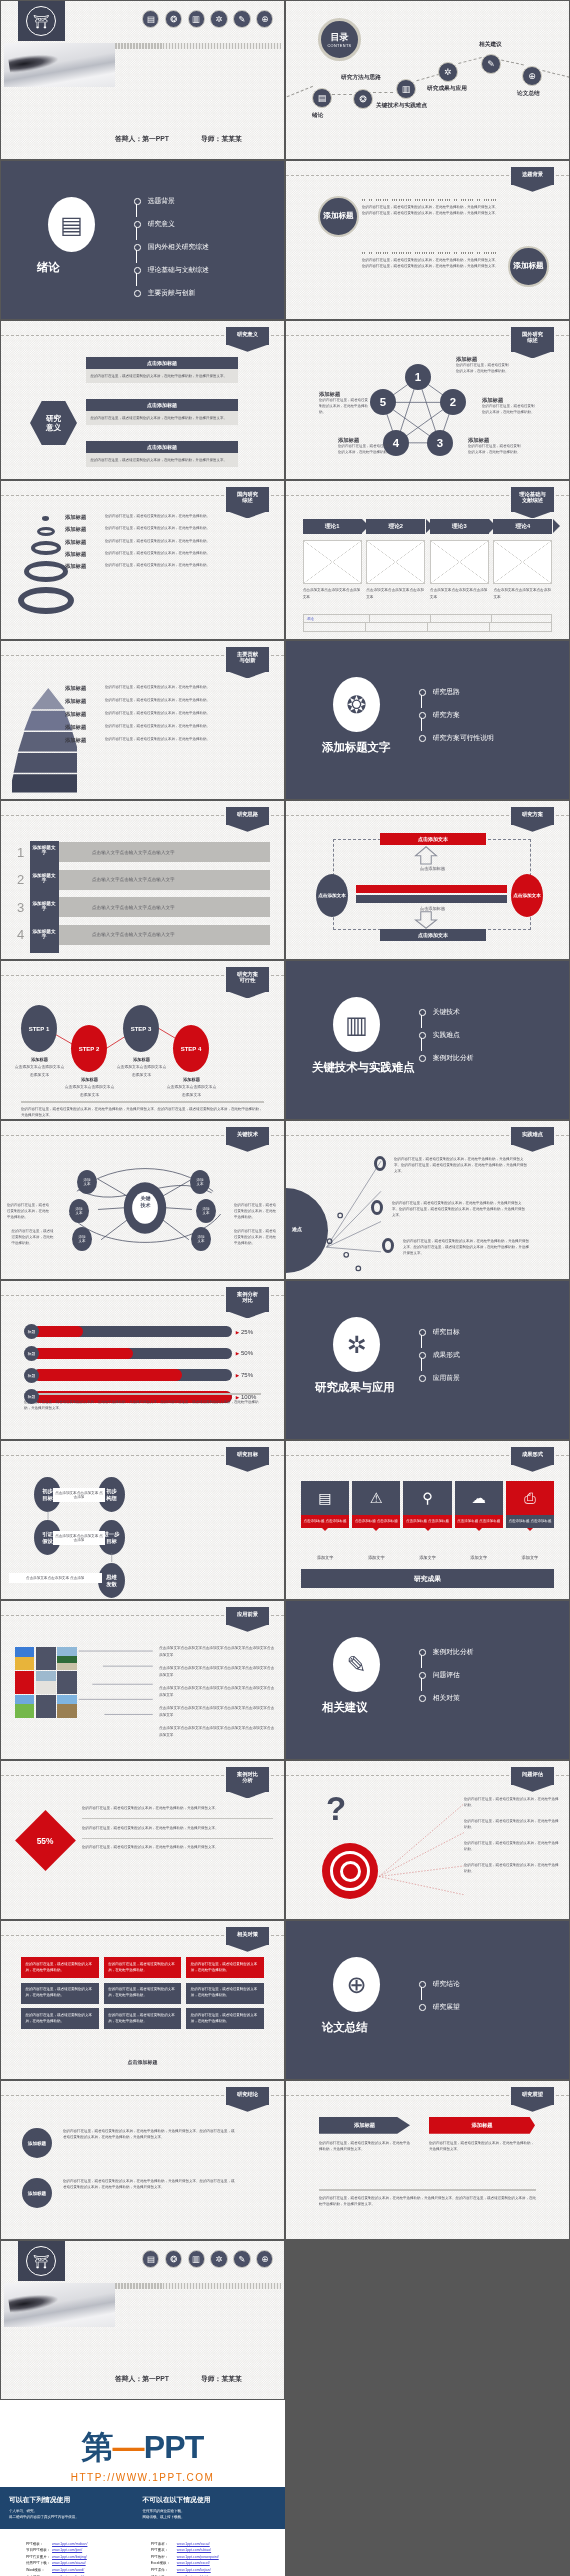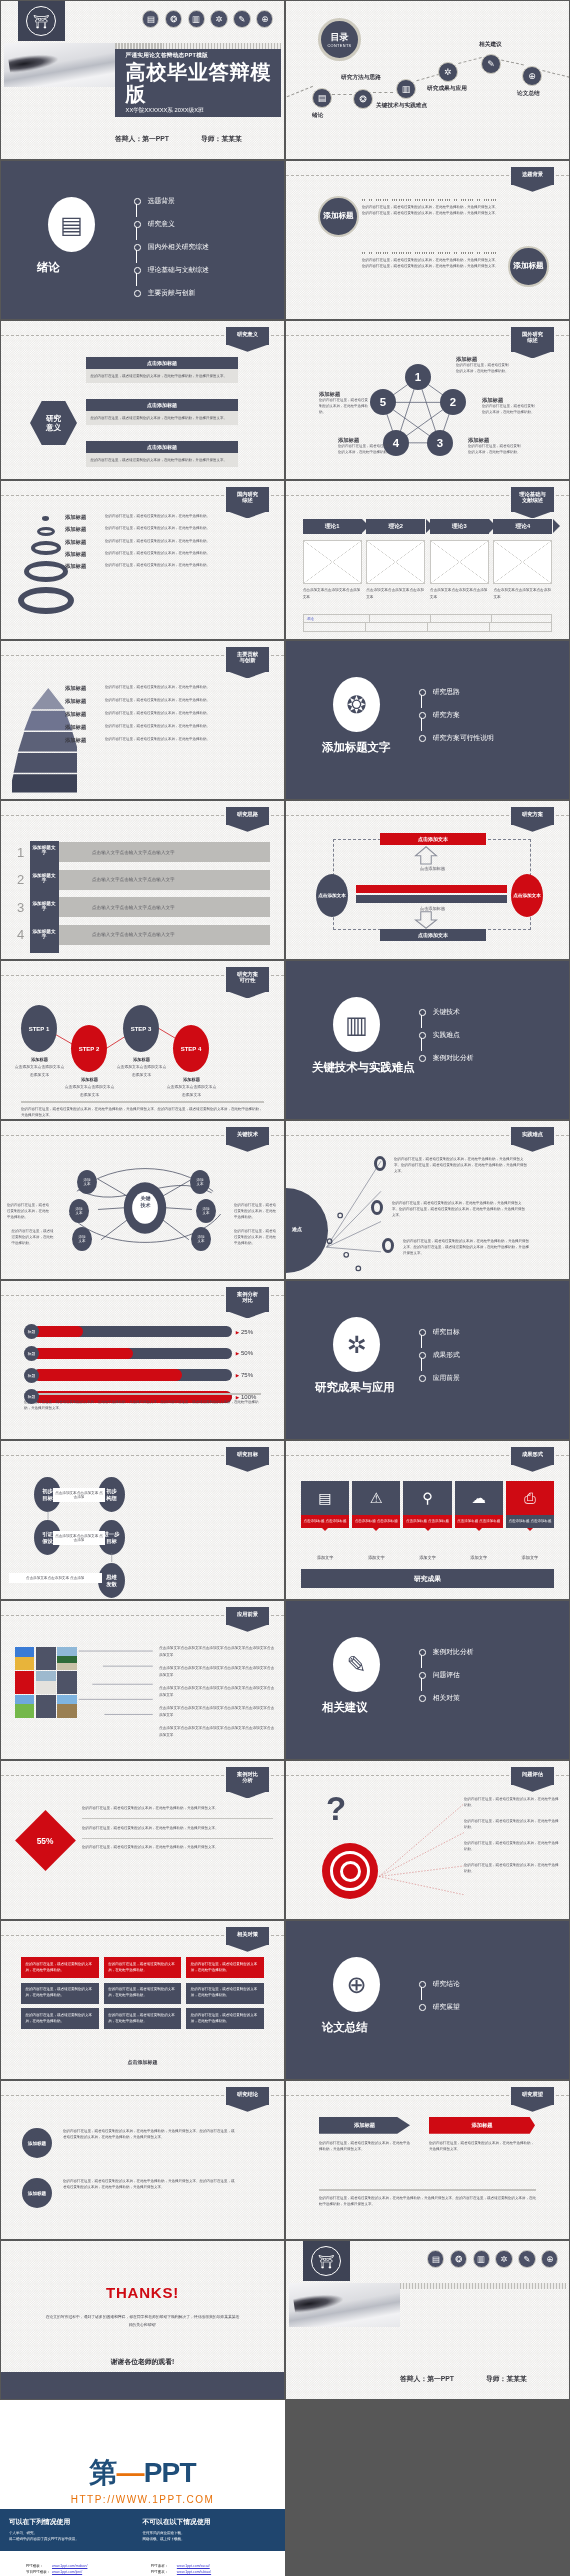--- a/index.html
+++ b/index.html
@@ -111,21 +111,21 @@
     position:relative;}
   .icobot:after{content:"";position:absolute;left:50%;top:100%;transform:translateX(-50%);
     border-left:3.8px solid transparent;border-right:3.8px solid transparent;border-top:3.8px solid #cf0a13;}
   .pg{display:grid;grid-template-columns:repeat(3,1fr);grid-template-rows:repeat(3,1fr);gap:1.5px;
     width:62px;height:71px;}
   .pg div{background:#4e5367;}
   .thanks{font-size:15px;font-weight:bold;color:#cf0a13;letter-spacing:0.8px;}
   
   .brand{width:285px;background:#fff;}
   .brandlogo{text-align:center;padding:26px 0 4.6px;}
-  .brandlogo .l1{font-size:28px;font-weight:bold;color:#1f4e79;letter-spacing:-0.8px;margin-top:28px;}
+  .brandlogo .l1{font-size:32px;font-weight:bold;color:#1f4e79;letter-spacing:-0.8px;}
   .brandlogo .l1 em{color:#e8720c;font-style:normal;}
   .brandlogo .l2{font-size:10px;color:#e8720c;letter-spacing:1.5px;margin-top:1.5px;}
   .brandbar{background:#1f456e;color:#fff;display:flex;padding:7.6px 9px;}
   .brandbar .col{flex:1;}
   .brandbar h4{font-size:6.8px;margin-bottom:3px;}
   .brandbar li{list-style:none;font-size:3.5px;line-height:1.9;}
   .links{display:flex;padding:12px 26px;gap:16.7px;}
   .links .col{flex:1;}
   .links .row{display:flex;font-size:3.5px;line-height:1.9;}
   .links .k{width:26px;color:#222;}
@@ -147,25 +147,20 @@
     <div class="cover-icons">
       <div class="cico">▤</div>
       <div class="cico">❂</div>
       <div class="cico">▥</div>
       <div class="cico">✲</div>
       <div class="cico">✎</div>
       <div class="cico">⊕</div>
     </div>
     <div class="book-photo"></div>
     <div class="band-hatch"></div>
-    <div class="titleband">
-      <div class="eyebrow">严谨实用论文答辩动态PPT模版</div>
-      <div class="big">高校毕业答辩模版</div>
-      <div class="sub">XX学院XXXXXX系  20XX级X班</div>
-    </div>
     <div class="cover-foot">
       <div><span>答辩人：</span><span>第一PPT</span></div>
       <div><span>导师：</span><span>某某某</span></div>
     </div>
   </div>
 
   <div class="slide">
     <div class="tex"></div>
     <div class="toc-badge">
       <b>目录</b>
@@ -832,27 +827,20 @@
     <div style="position:absolute;left:33px;top:59px;width:91px;">
       <div class="ptext">您的内容打在这里，或者通过复制您的文本后，在此框中选择粘贴，并选择只保留文字。</div>
     </div>
     <div style="position:absolute;left:143px;top:59px;width:106px;">
       <div class="ptext">您的内容打在这里，或者通过复制您的文本后，在此框中选择粘贴，并选择只保留文字。</div>
     </div>
     <div style="position:absolute;left:33px;top:108px;right:33px;height:1.5px;background:#c3c2be;"></div>
     <div class="ptext" style="position:absolute;left:33px;top:114px;right:33px;">您的内容打在这里，或者通过复制您的文本后，在此框中选择粘贴，并选择只保留文字。您的内容打在这里，或者通过复制您的文本后，在此框中选择粘贴，并选择只保留文字。</div>
   </div>
 
-  <div class="slide">
-    <div class="tex"></div>
-    <div style="position:absolute;left:0;right:0;top:43px;text-align:center;" class="thanks">THANKS!</div>
-    <div style="position:absolute;left:44px;right:44px;top:73px;text-align:center;font-size:3.8px;line-height:2;color:#4a4a52;">在论文的写作过程中，遇到了诸多的困难和障碍，都在同学和老师的帮助下顺利解决了，特别感谢我的导师某某某老师的关心和帮助!</div>
-    <div style="position:absolute;left:0;right:0;top:116px;text-align:center;font-size:6.8px;font-weight:bold;color:#2f2f36;">谢谢各位老师的观看!</div>
-    <div style="position:absolute;left:0;right:0;bottom:0;height:27px;background:#474c60;"></div>
-  </div>
 
   <div class="slide">
     <div class="tex"></div>
     <div class="cover-logo">
       <div class="seal">
             <span>⛩</span>
           </div>
     </div>
     <div class="cover-icons">
       <div class="cico">▤</div>

